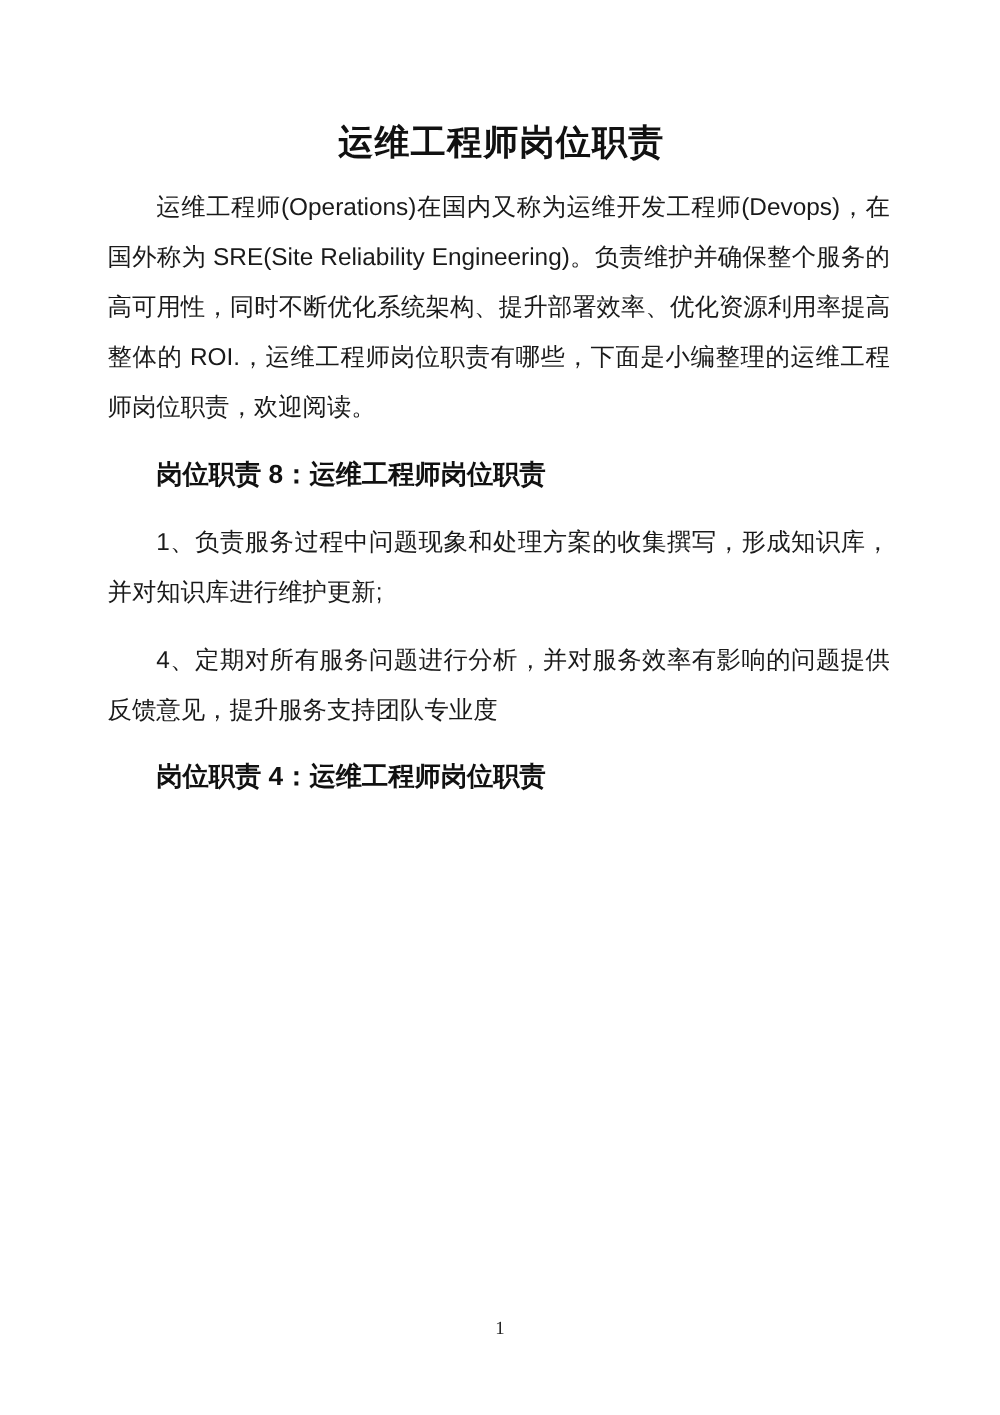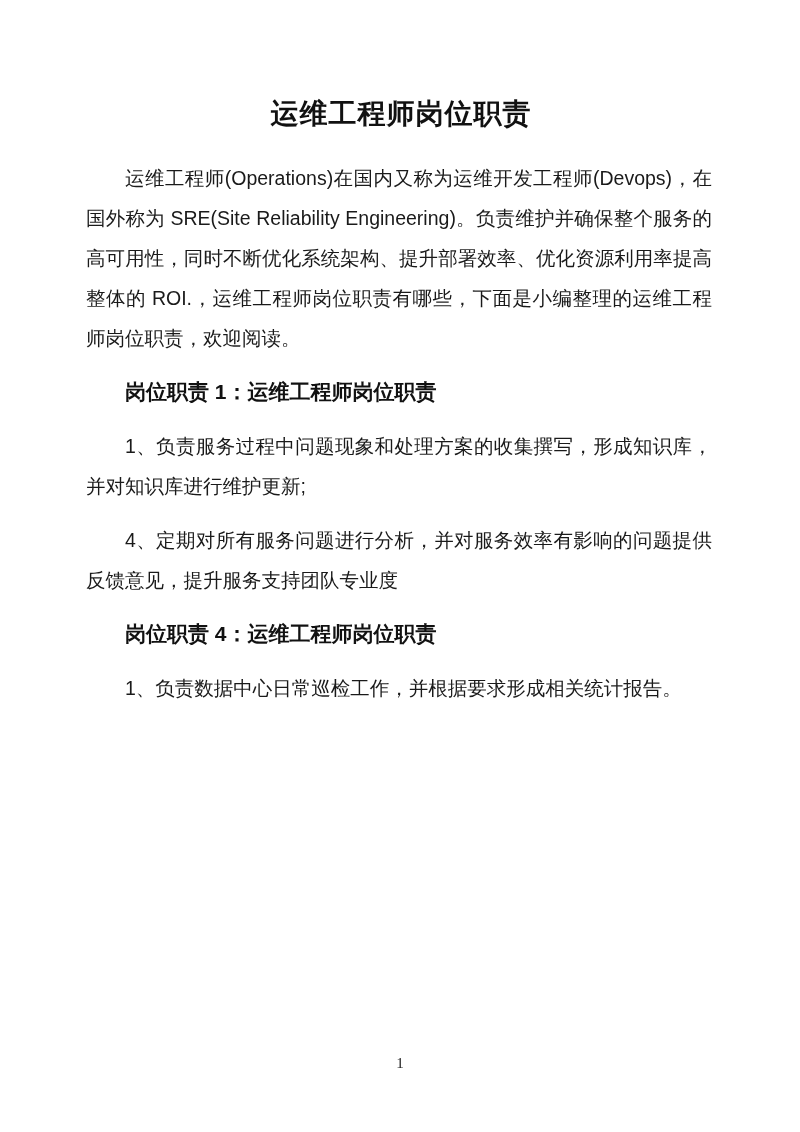--- a/index.html
+++ b/index.html
@@ -15,21 +15,21 @@
     color: #1a1a1a;
     overflow: hidden;
   }
   .content {
     position: absolute;
     left: 86px;
     top: 0;
     width: 630px;
   }
   .doc-title {
-    margin: 94px 0 24px 0;
+    margin: 94px 0 12px 0;
     text-align: center;
     font-family: "Liberation Sans", "DejaVu Sans", sans-serif;
     font-weight: 700;
     font-size: 28px;
     line-height: 40px;
     color: #111111;
     letter-spacing: 1px;
   }
   .para {
     font-family: Liberation Sans, sans-serif;
@@ -62,29 +62,28 @@
 </head>
 <body>
 
 <div class="page">
   <div class="content">
 
     <h1 class="doc-title">运维工程师岗位职责</h1>
 
     <p class="para">运维工程师(Operations)在国内又称为运维开发工程师(Devops)，在国外称为 SRE(Site Reliability Engineering)。负责维护并确保整个服务的高可用性，同时不断优化系统架构、提升部署效率、优化资源利用率提高整体的 ROI.，运维工程师岗位职责有哪些，下面是小编整理的运维工程师岗位职责，欢迎阅读。</p>
 
-    <h2 class="sec-heading">岗位职责 1：运维工程师岗位职责</h2>
+    <h2 class="sec-heading">岗位职责 8：运维工程师岗位职责</h2>
 
 
     <p class="para">1、负责服务过程中问题现象和处理方案的收集撰写，形成知识库，并对知识库进行维护更新;</p>
 
 
     <p class="para">4、定期对所有服务问题进行分析，并对服务效率有影响的问题提供反馈意见，提升服务支持团队专业度</p>
 
     <h2 class="sec-heading">岗位职责 4：运维工程师岗位职责</h2>
 
-    <p class="para">1、负责数据中心日常巡检工作，并根据要求形成相关统计报告。</p>
 
 
   </div>
 
   <div class="page-footer">1</div>
 </div>
 
 </body></html>

